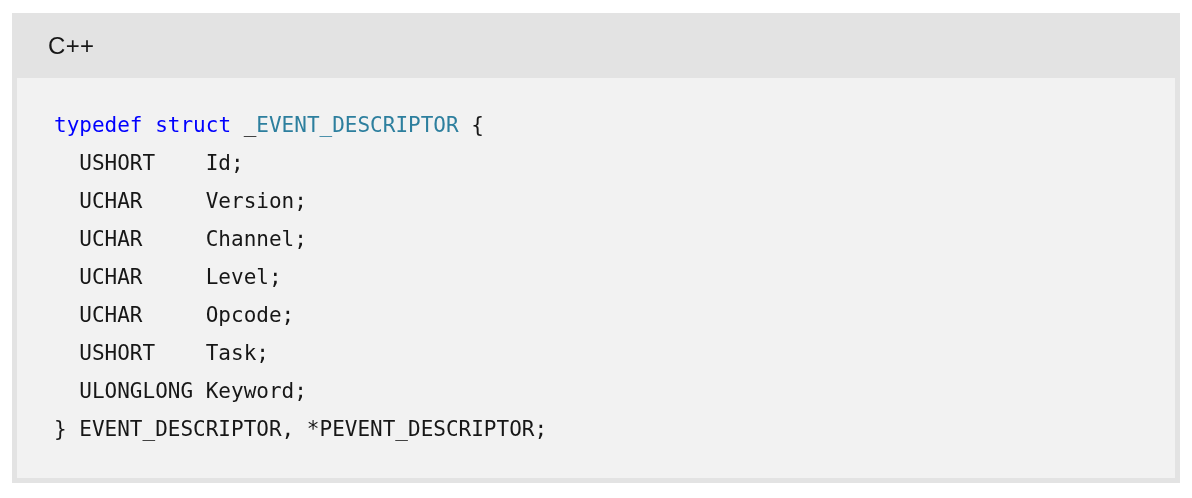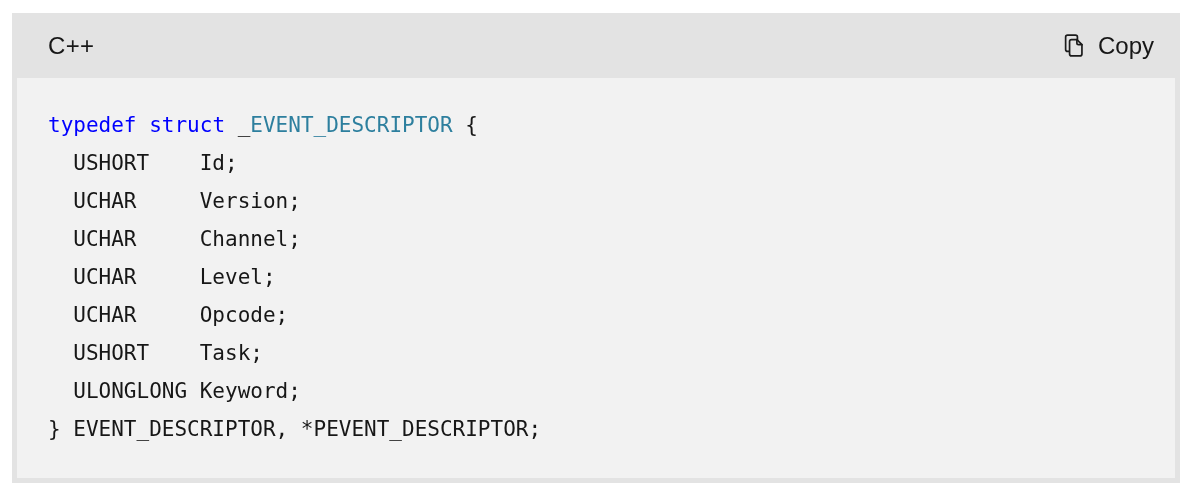--- a/index.html
+++ b/index.html
@@ -47,20 +47,21 @@
     cursor:pointer;
     padding:4px 2px;
   }
   .copy-button svg{display:block;}
 
   .code-area{
     margin:0 5px 5px 5px;
     height:400px;
     background:var(--body-bg);
     overflow:hidden;
+    padding-left:6px;
   }
 
   pre.code{
     margin:0;
     padding:28px 12px 0 31px;
     font-family:"DejaVu Sans Mono","Liberation Mono",monospace;
     font-size:21px;
     line-height:38px;
     color:var(--text);
     white-space:pre;
@@ -71,32 +72,19 @@
   .tok-type{color:var(--type);}
 </style>
 </head>
 <body>
 
 <div class="code-block">
 
   <div class="code-header">
     <span class="lang-label">C++</span>
 
-    <button class="copy-button">
-      <span>
-        <svg width="27" height="27" viewBox="0 0 24 24" fill="none" stroke="#1b1b1b" stroke-width="1.5" stroke-linejoin="round" stroke-linecap="round">
-
-          <rect x="5" y="2.75" width="10.5" height="14.5" rx="1.75"></rect>
-
-          <path d="M10.25 6.75 H15 l4.5 4.5 V19.5 a1.75 1.75 0 0 1 -1.75 1.75 h-7.5 a1.75 1.75 0 0 1 -1.75 -1.75 V8.5 a1.75 1.75 0 0 1 1.75 -1.75 Z" fill="var(--header-bg)"></path>
-
-          <path d="M15 6.75 V9.75 a1.5 1.5 0 0 0 1.5 1.5 h3"></path>
-        </svg>
-      </span>
-      <span>Copy</span>
-    </button>
   </div>
 
   <div class="code-area">
     <pre class="code"><div class="code-line"><span class="tok-keyword">typedef</span><span class="tok-plain"> </span><span class="tok-keyword">struct</span><span class="tok-plain"> _</span><span class="tok-type">EVENT_DESCRIPTOR</span><span class="tok-plain"> {</span></div><div class="code-line"><span class="tok-plain">  USHORT    Id;</span></div><div class="code-line"><span class="tok-plain">  UCHAR     Version;</span></div><div class="code-line"><span class="tok-plain">  UCHAR     Channel;</span></div><div class="code-line"><span class="tok-plain">  UCHAR     Level;</span></div><div class="code-line"><span class="tok-plain">  UCHAR     Opcode;</span></div><div class="code-line"><span class="tok-plain">  USHORT    Task;</span></div><div class="code-line"><span class="tok-plain">  ULONGLONG Keyword;</span></div><div class="code-line"><span class="tok-plain">} EVENT_DESCRIPTOR, *PEVENT_DESCRIPTOR;</span></div></pre>
   </div>
 
 </div>
 
 </body></html>

